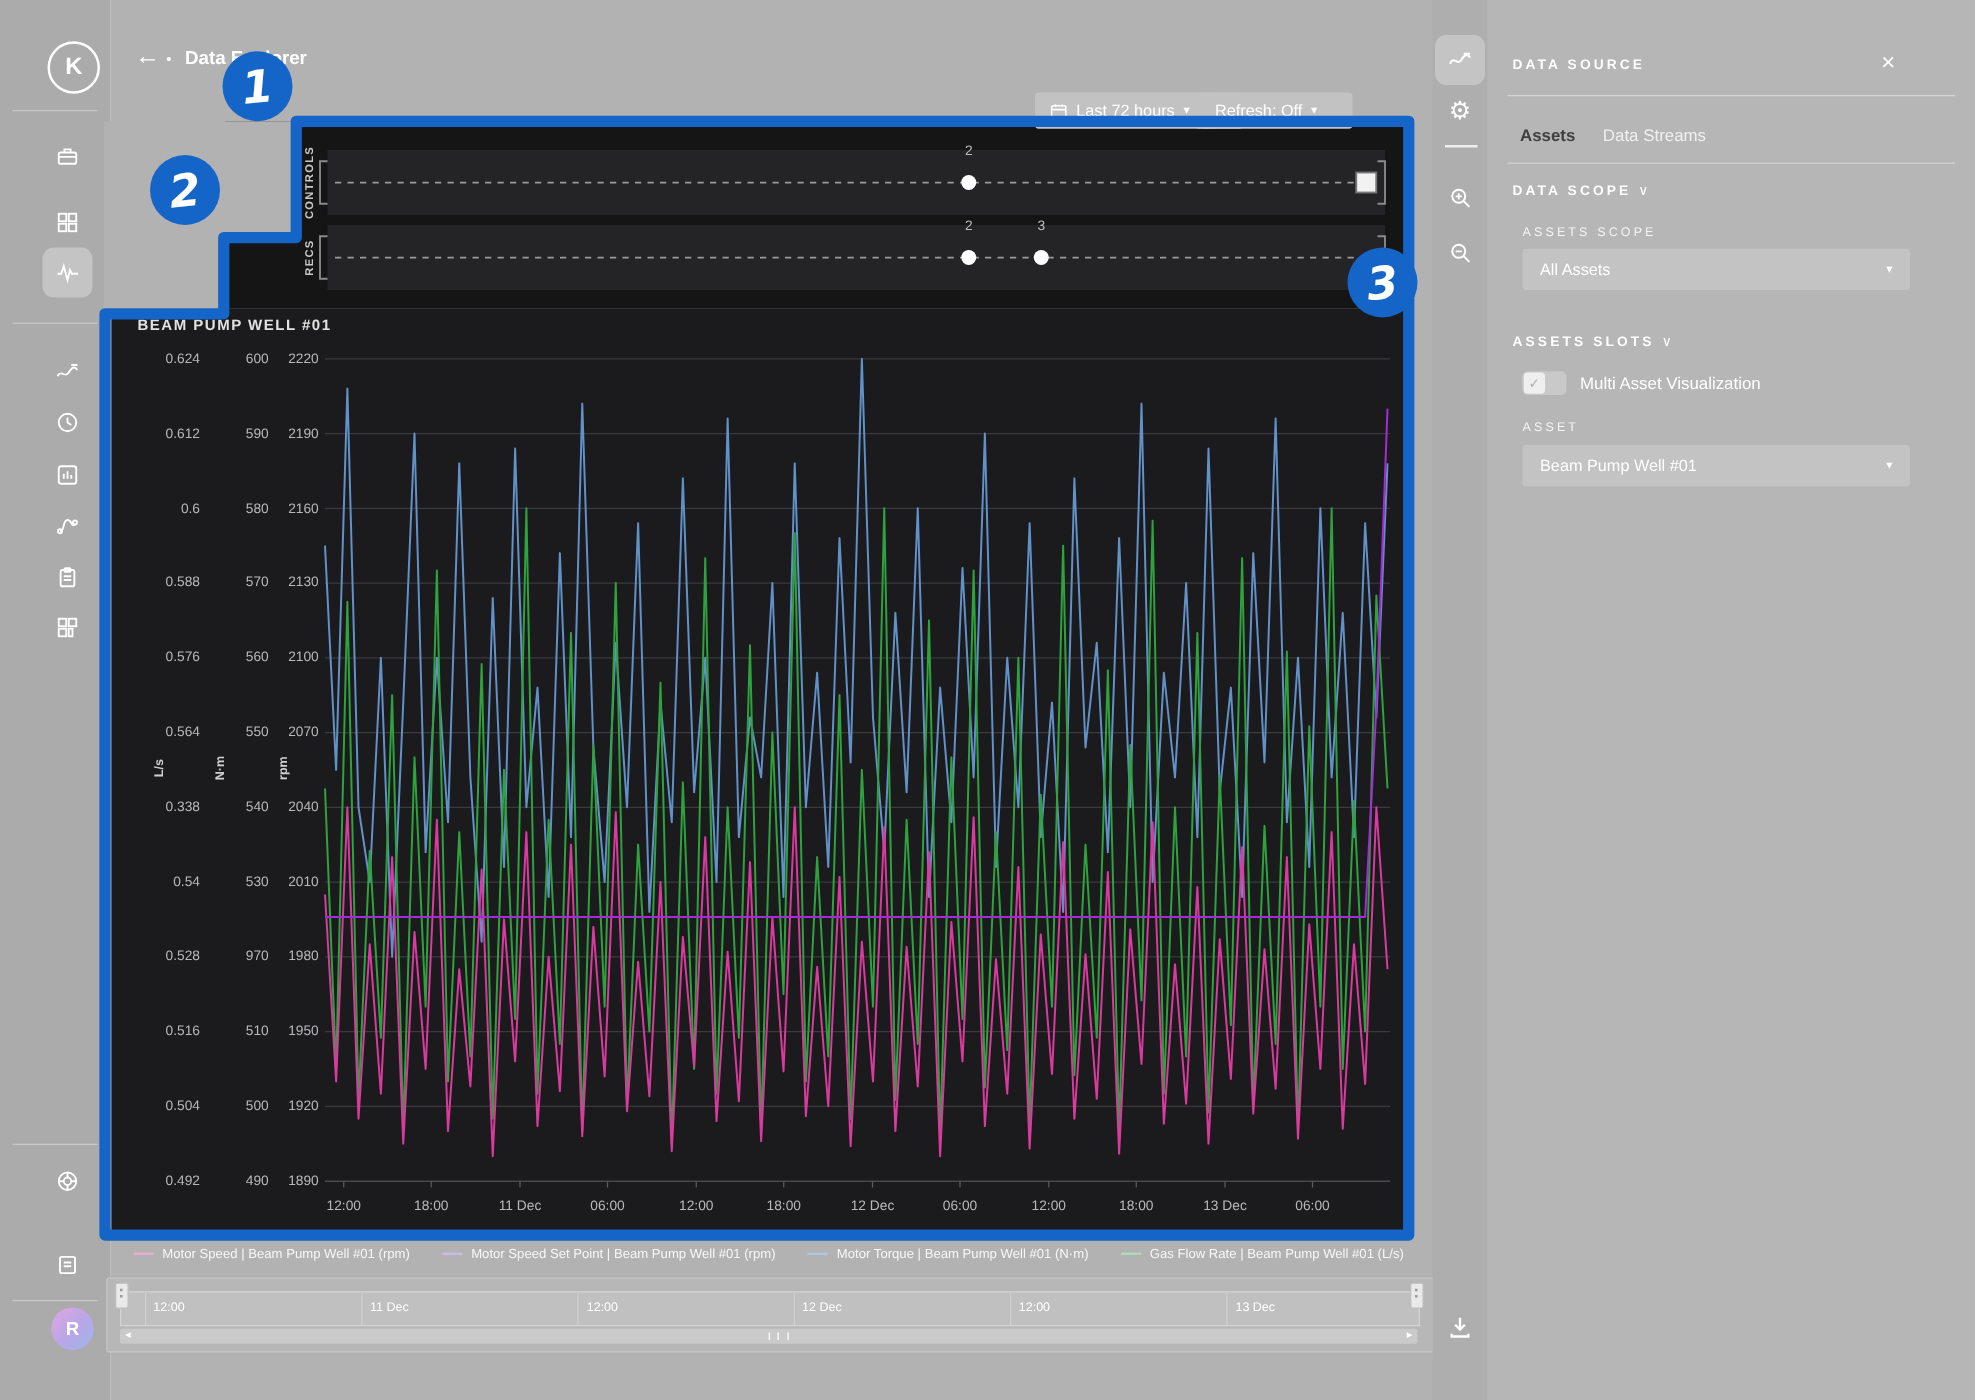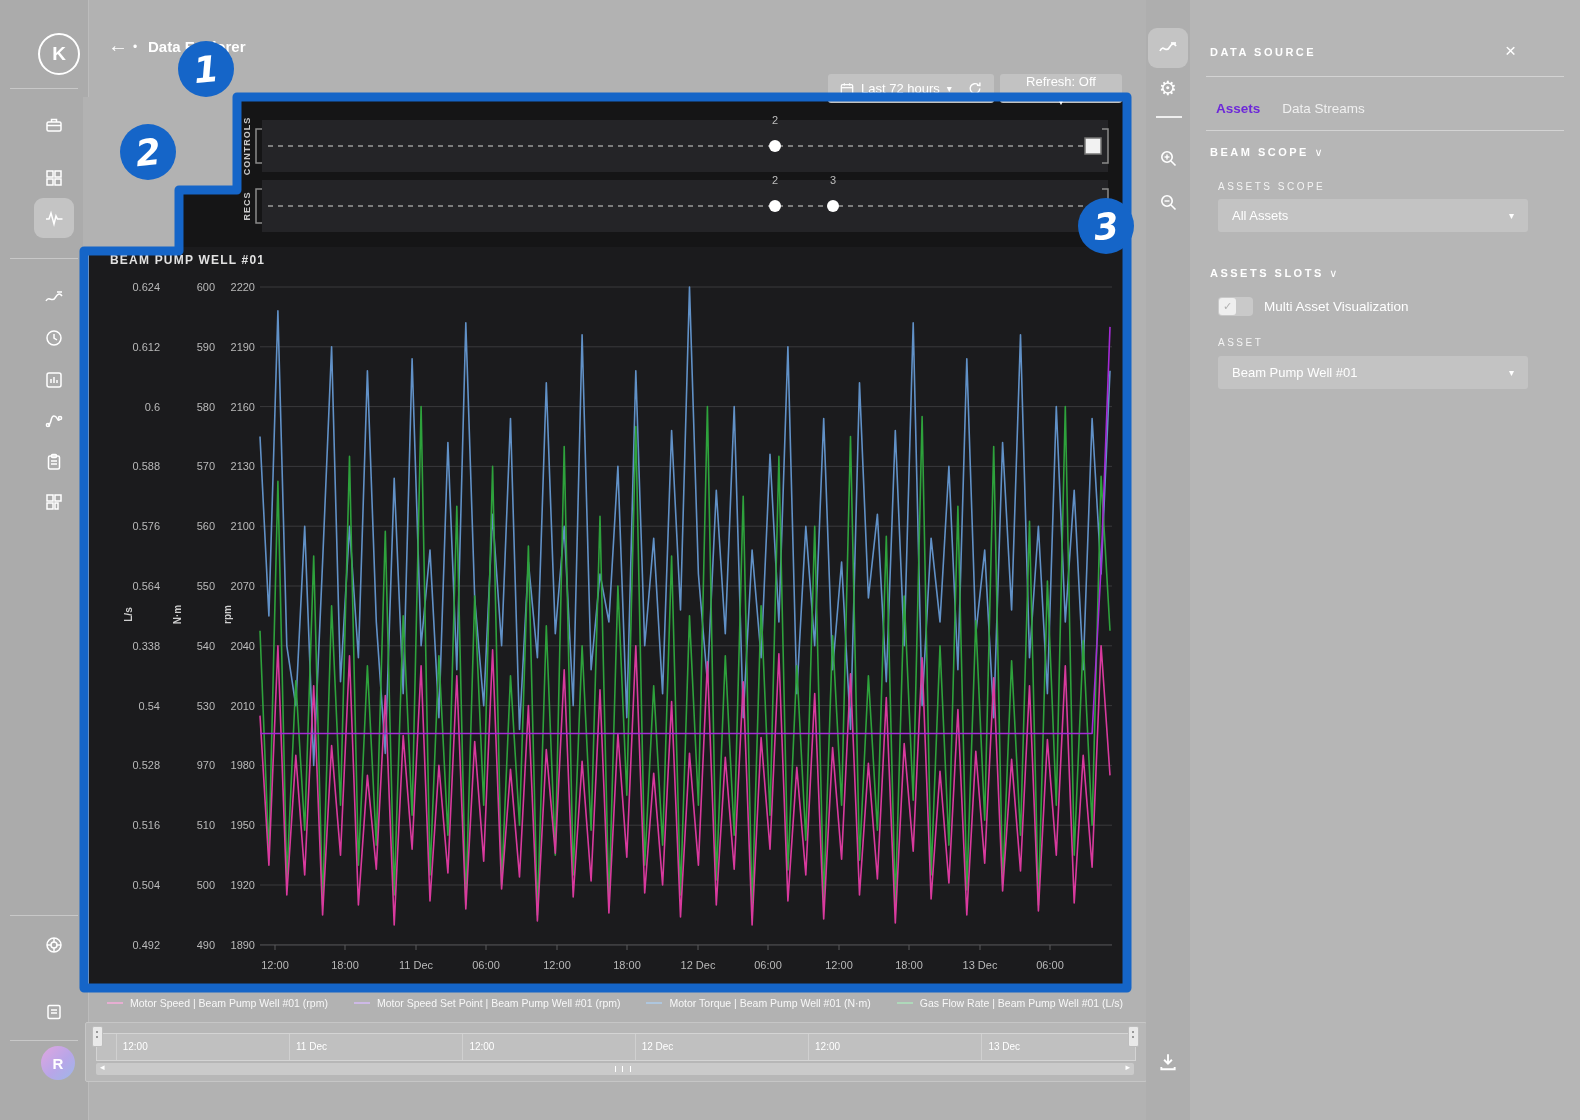--- a/index.html
+++ b/index.html
@@ -53,21 +53,21 @@
   #tl-scroll{position:absolute;left:10px;top:40px;width:1038px;height:12px;background:#cacaca;border-radius:2px;color:#fff;}
   .tl-arrow{position:absolute;top:-1px;font-size:9px;color:#fff;}
   #tl-grip{position:absolute;left:50%;top:3px;width:14px;height:6px;
            border-left:1px solid #fff;border-right:1px solid #fff;}
   #tl-grip:before{content:"";position:absolute;left:6px;top:0;width:1px;height:6px;background:#fff;}
   
   #overlay{left:0;top:0;z-index:10;pointer-events:none;}
   .callout-num{font-family:"DejaVu Sans",sans-serif;font-weight:bold;font-style:italic;fill:#fff;font-size:36px;}
   #dl-icon{left:1158px;top:1052px;z-index:2;position:absolute;}
   .tab{color:rgba(255,255,255,.8);font-size:13.5px;}
-  .tab.active{color:#6d28d9;font-weight:bold;}
+  .tab.active{color:#404040;font-weight:bold;}
   .toggle{position:absolute;width:35px;height:19px;background:#c9c9c9;border-radius:4px;}
   .toggle .knob{position:absolute;left:1px;top:1px;width:17px;height:17px;background:#efefef;border-radius:3px;
                 color:#b0b0b0;font-size:11px;display:flex;align-items:center;justify-content:center;}
 </style>
 </head>
 <body>
 
 <div id="stage">
 
   <div id="sidebar" class="abs">
@@ -93,21 +93,21 @@
     </svg>
     <span>Last 72 hours</span>
     <span class="caret">▾</span>
   </div>
   <div class="pill" style="left:956px;top:74px;width:14px;justify-content:center;">
     <svg class="ic" width="15" height="15" viewBox="0 0 16 16">
       <path d="M13.5 8a5.5 5.5 0 1 1-1.8-4.1" fill="none" stroke="#fff" stroke-width="1.6"></path>
       <path d="M13.6 1.2 L13.6 4.6 L10.2 4.4" fill="none" stroke="#fff" stroke-width="1.6"></path>
     </svg>
   </div>
-  <div class="pill" style="left:1000px;top:74px;width:98px;flex-direction:column;">
+  <div class="pill" style="left:960px;top:74px;width:98px;">
     <span>Refresh: Off</span>
     <span class="caret">▾</span>
   </div>
 
   <div id="tracks" class="abs">
     <svg id="tracks-svg" width="947" height="150">
         <rect x="82" y="23" width="846" height="52" fill="#242427"></rect>
         <path d="M82 32 h-6 v34 h6" fill="none" stroke="#8a8a8a" stroke-width="1.5"></path>
         <path d="M922 32 h6 v34 h-6" fill="none" stroke="#8a8a8a" stroke-width="1.5"></path>
         <line x1="88" y1="49" x2="918" y2="49" stroke="#9a9a9a" stroke-width="1.4" stroke-dasharray="5 5"></line>
@@ -293,21 +293,21 @@
   <div id="rpanel" class="abs">
     <div class="sec-h" style="left:20px;top:46px;">DATA SOURCE</div>
     <div class="abs" style="left:315px;top:40px;color:#fff;font-size:19px;">×</div>
     <div class="rp-hair" style="top:76px;"></div>
     <div class="abs" style="left:26px;top:101px;display:flex;gap:22px;">
       <span class="tab active">Assets</span>
       <span class="tab">Data Streams</span>
     </div>
     <div class="rp-hair" style="top:130px;"></div>
     <div class="sec-h" style="left:20px;top:146px;">
-      <span>BEAM SCOPE</span>
+      <span>DATA SCOPE</span>
       <span style="font-weight:normal;letter-spacing:0;">∨</span>
     </div>
     <div class="sec-sub" style="left:28px;top:181px;">ASSETS SCOPE</div>
     <div class="drop" style="left:28px;top:199px;width:282px;">
       <span>All Assets</span>
       <span class="caret">▾</span>
     </div>
     <div class="sec-h" style="left:20px;top:267px;">
       <span>ASSETS SLOTS</span>
       <span style="font-weight:normal;letter-spacing:0;">∨</span>

